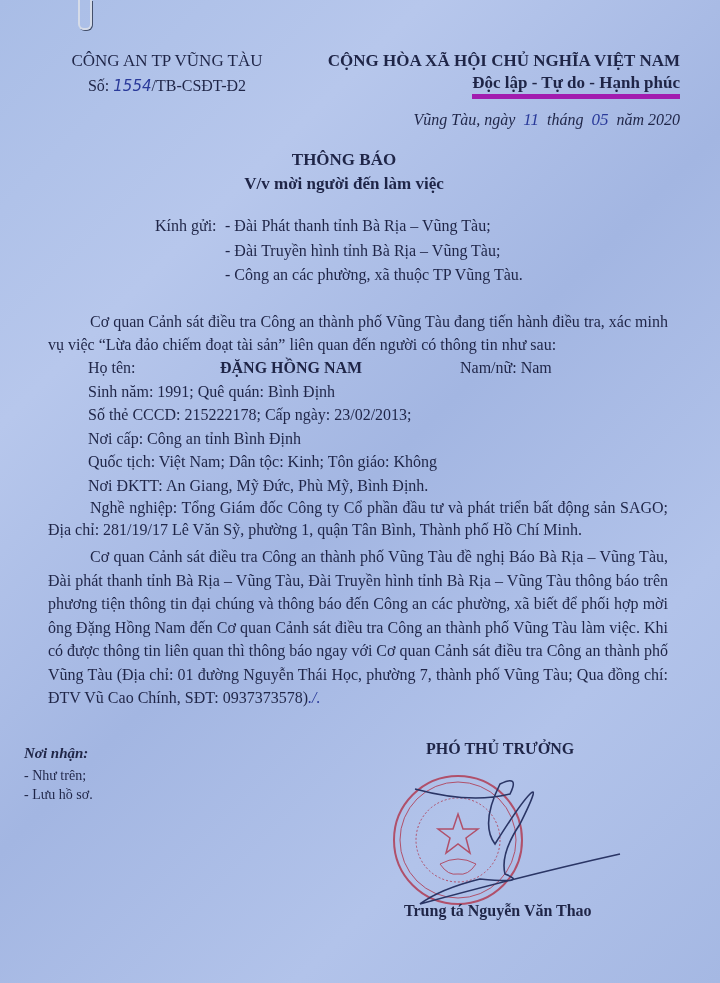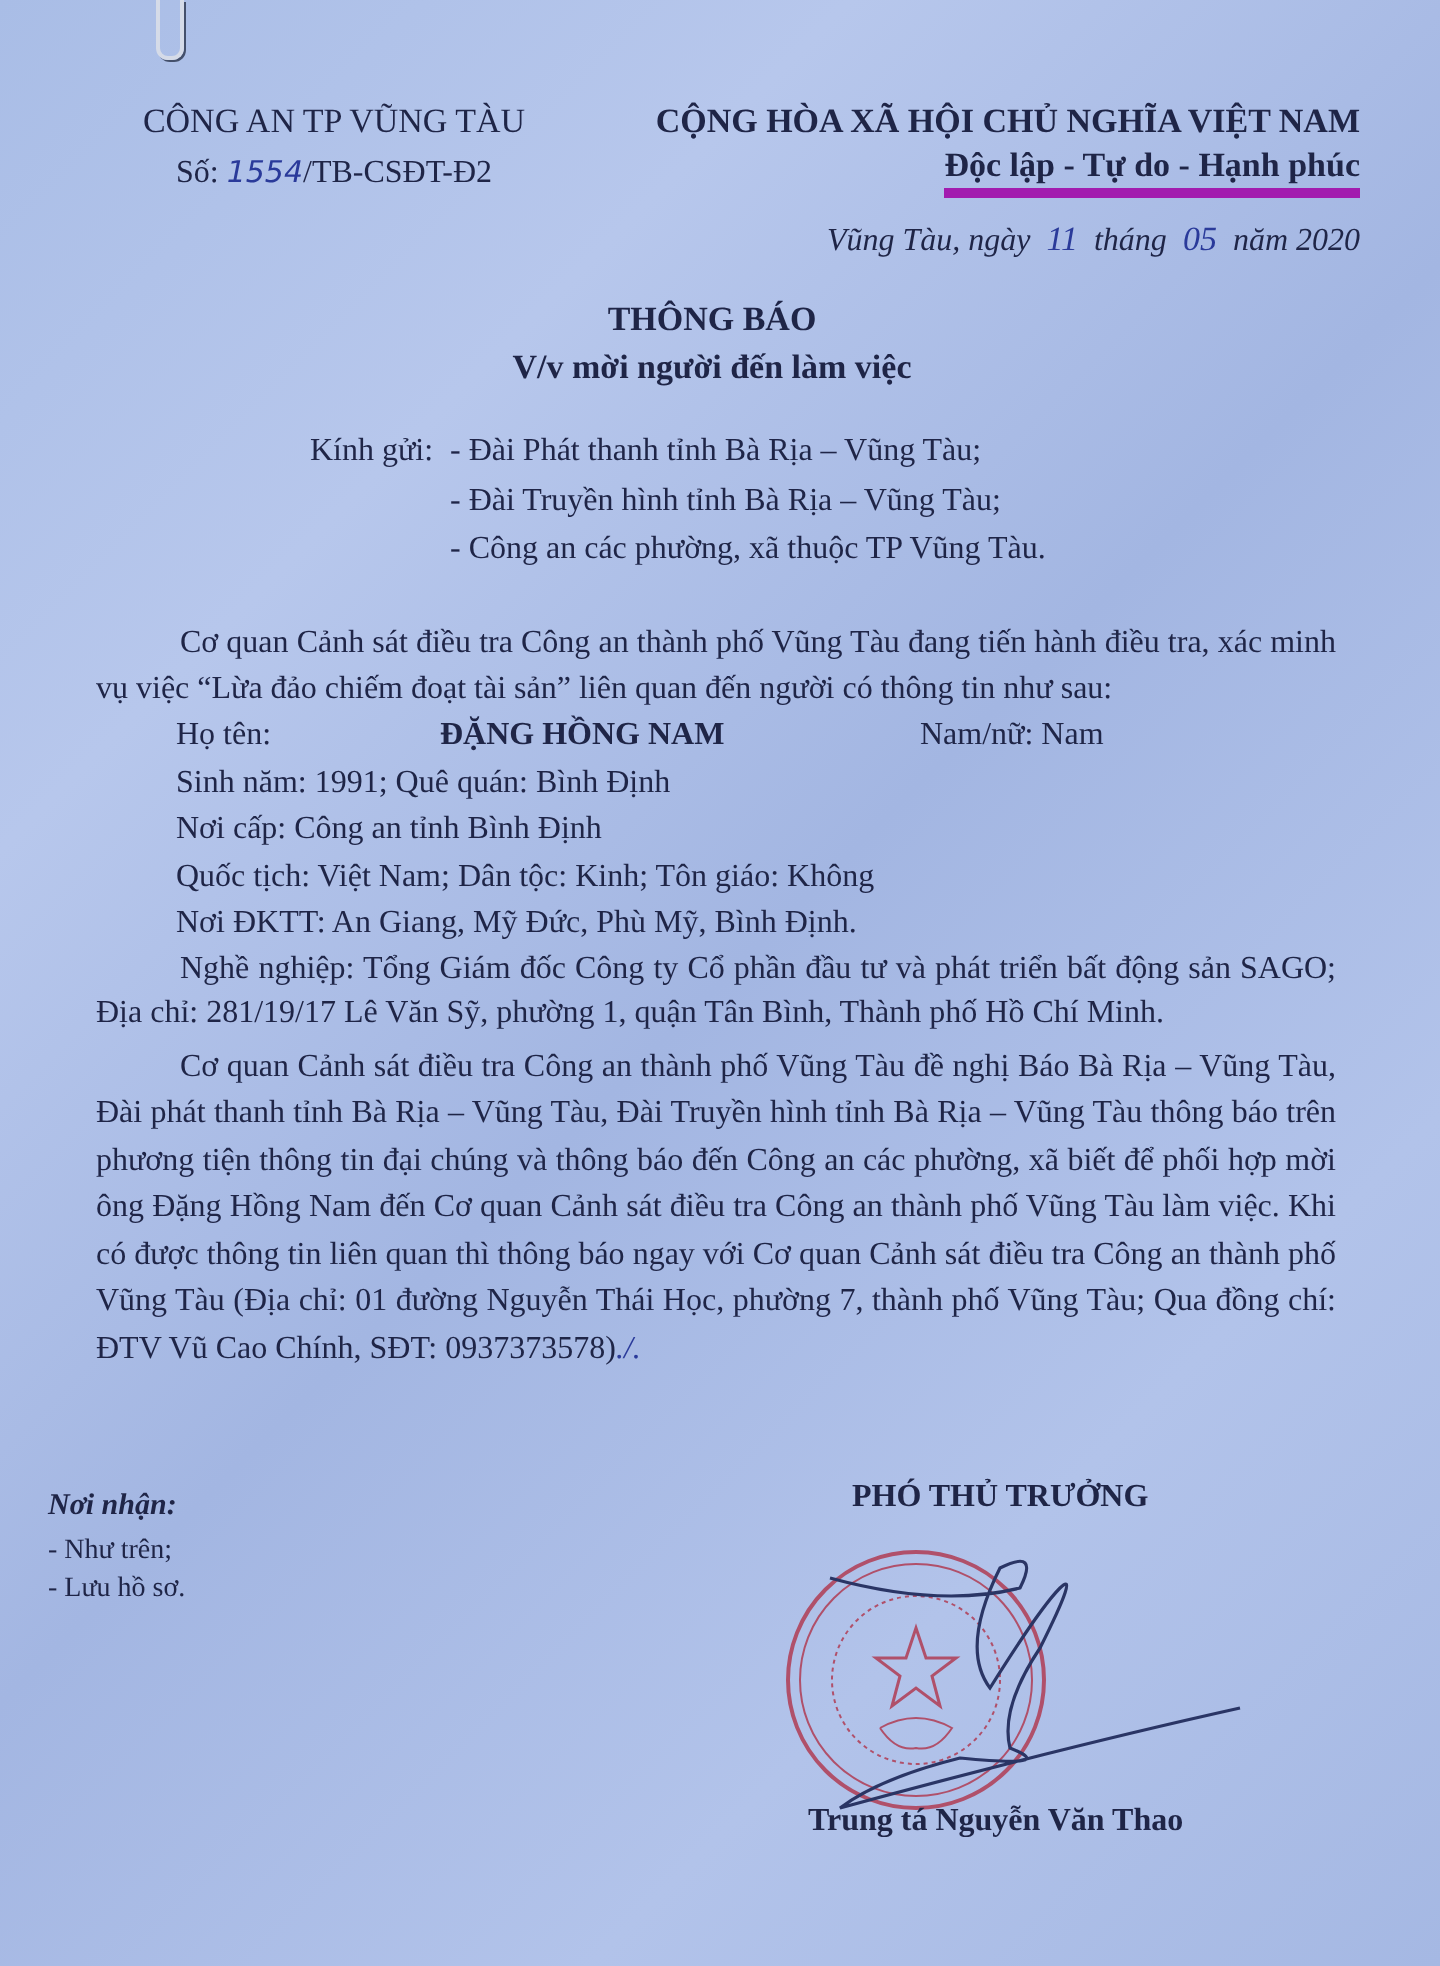--- a/index.html
+++ b/index.html
@@ -26,21 +26,21 @@
   .hdr-right {
     position: absolute; left: 290px; top: 50px; width: 390px; text-align: right;
     font-size: 17px; line-height: 22px;
   }
   .hdr-right .nation { font-weight: bold; font-size: 17px; }
   .hdr-right .motto { font-weight: bold; display: inline-block; border-bottom: 5px solid #a21caf; }
   .hdr-right .date { font-style: italic; margin-top: 10px; font-size: 16px; }
   .hdr-right .date .hw { color: #2a3a9a; font-size: 17px; padding: 0 4px; }
   .title {
     position: absolute; left: 0; width: 688px; top: 148px; text-align: center;
-    font-weight: bold; font-size: 17px; line-height: 24px; padding-left: 12px;
+    font-weight: bold; font-size: 17px; line-height: 24px;
   }
   .recipients { position: absolute; left: 143px; top: 214px; font-size: 16px; line-height: 24.5px; }
   .recipients .lbl { position: absolute; left: 12px; top: 0; }
   .recipients ul { list-style: none; margin: 0; padding: 0 0 0 82px; }
   .body { position: absolute; left: 48px; top: 310px; width: 620px; font-size: 16px; line-height: 23px; text-align: justify; }
   .indent { text-indent: 42px; }
   .info { padding-left: 40px; line-height: 23.5px; }
   .row { display: flex; }
   .row .k { width: 132px; }
   .row .v { width: 240px; font-weight: bold; }
@@ -94,20 +94,21 @@
 
   <div class="body">
     <div class="indent">Cơ quan Cảnh sát điều tra Công an thành phố Vũng Tàu đang tiến hành điều tra, xác minh vụ việc “Lừa đảo chiếm đoạt tài sản” liên quan đến người có thông tin như sau:</div>
     <div class="info">
       <div class="row">
         <span class="k">Họ tên:</span>
         <span class="v">ĐẶNG HỒNG NAM</span>
         <span>Nam/nữ: Nam</span>
       </div>
       <div>Sinh năm: 1991; Quê quán: Bình Định</div>
+      <div>Số thẻ CCCD: 215222178; Cấp ngày: 23/02/2013;</div>
       <div>Nơi cấp: Công an tỉnh Bình Định</div>
       <div>Quốc tịch: Việt Nam; Dân tộc: Kinh; Tôn giáo: Không</div>
       <div>Nơi ĐKTT: An Giang, Mỹ Đức, Phù Mỹ, Bình Định.</div>
     </div>
     <div class="indent" style="line-height:22px">Nghề nghiệp: Tổng Giám đốc Công ty Cổ phần đầu tư và phát triển bất động sản SAGO; Địa chỉ: 281/19/17 Lê Văn Sỹ, phường 1, quận Tân Bình, Thành phố Hồ Chí Minh.</div>
     <div class="indent para2"><span>Cơ quan Cảnh sát điều tra Công an thành phố Vũng Tàu đề nghị Báo Bà Rịa – Vũng Tàu, Đài phát thanh tỉnh Bà Rịa – Vũng Tàu, Đài Truyền hình tỉnh Bà Rịa – Vũng Tàu thông báo trên phương tiện thông tin đại chúng và thông báo đến Công an các phường, xã biết để phối hợp mời ông Đặng Hồng Nam đến Cơ quan Cảnh sát điều tra Công an thành phố Vũng Tàu làm việc. Khi có được thông tin liên quan thì thông báo ngay với Cơ quan Cảnh sát điều tra Công an thành phố Vũng Tàu (Địa chỉ: 01 đường Nguyễn Thái Học, phường 7, thành phố Vũng Tàu; Qua đồng chí: ĐTV Vũ Cao Chính, SĐT: 0937373578)</span><span class="hw-mark">./.</span></div>
   </div>
 
   <div class="noinhan">
     <div class="h">Nơi nhận:</div>

